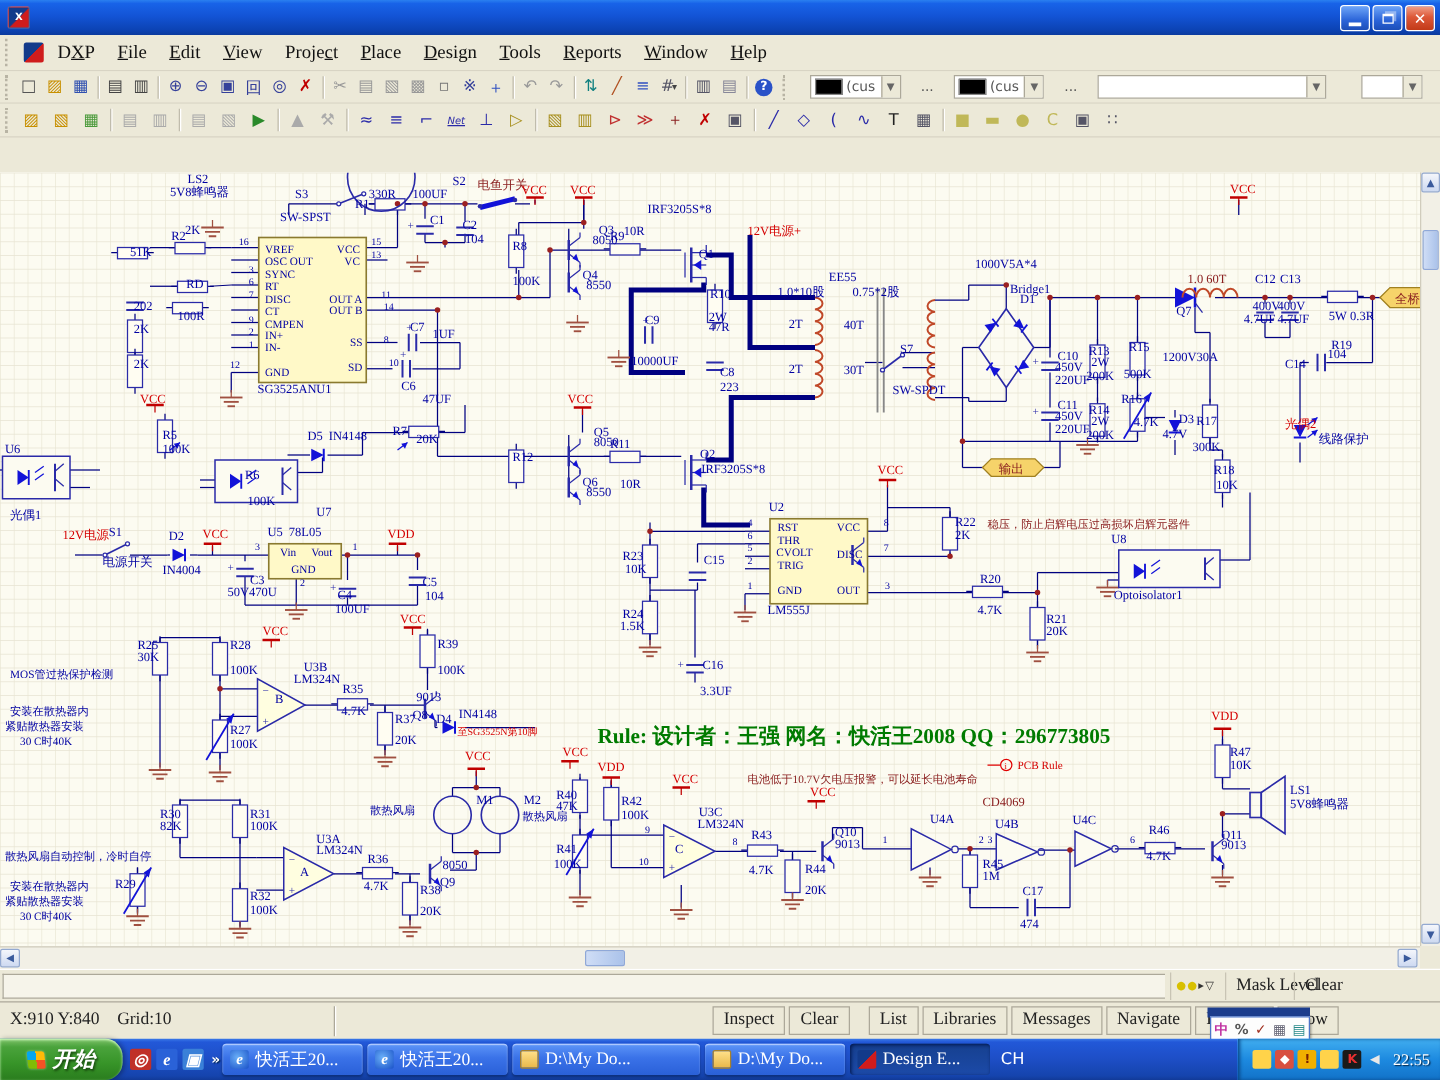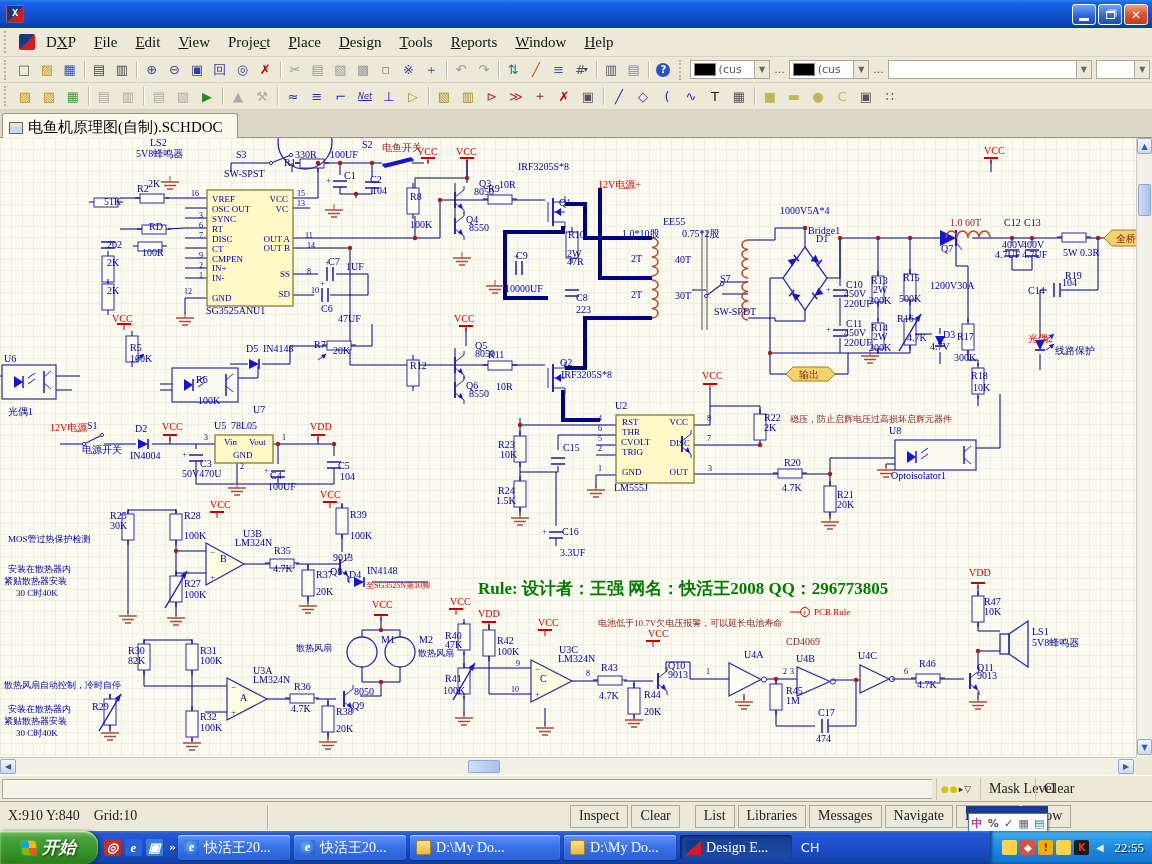--- a/index.html
+++ b/index.html
@@ -33,21 +33,21 @@
   .menu-appicon { width:16px; height:16px; margin:0 2px 0 6px; border-radius:2px;
     background:linear-gradient(135deg,#123a8a 50%,#cf1c1c 50%); }
   .toolbar { font-family:"DejaVu Sans",sans-serif; }
   #toolbar1 { top:57px; height:26px; }
   #toolbar2 { top:83px; height:27px; }
   .tbtn { width:22px; height:20px; margin:0 1px; display:flex; align-items:center; justify-content:center;
     font-size:13px; border:1px solid transparent; border-radius:2px; }
   .tbtn.round span { background:#2A52C8; color:#fff; width:14px; height:14px; border-radius:50%; font:bold 10px "DejaVu Sans",sans-serif; line-height:14px; text-align:center; }
   .tsep { width:1px; height:18px; background:#c0bcac; margin:0 3px; box-shadow:1px 0 0 #fff; }
   .tarrow { font-size:8px; color:#444; margin-left:-2px; }
-  .combo { height:19px; background:#fff; border:1px solid #aca899; display:flex; align-items:center; font:11px "DejaVu Sans",sans-serif; color:#555; margin:0 2px; position:relative; }
+  .combo { height:19px; background:#fff; border:1px solid #aca899; display:flex; align-items:center; font:11px "DejaVu Sans",sans-serif; color:#555; margin:0 14px; position:relative; }
   .combo .swatch { width:22px; height:13px; background:#000; margin:0 3px; border:1px solid #888; }
   .combo .drop { margin-left:auto; width:15px; height:100%; background:#ECE9D8; border-left:1px solid #aca899; text-align:center; font-size:8px; color:#666; line-height:17px; }
   .dots3 { font:11px "DejaVu Sans",sans-serif; color:#555; margin:0 2px; }
 
   
   .tabbar { position:absolute; left:0; top:110px; width:1152px; height:28px; background:#DCD8C8; border-bottom:1px solid #9a9684; }
   .doctab { position:absolute; left:2px; top:3px; height:25px; padding:3px 14px 0 6px; background:#FBF9EE;
     border:1px solid #9a9684; border-bottom:none; border-radius:3px 3px 0 0; font-size:15px; display:flex; gap:5px; align-items:center; }
   .doctab .docicon { width:14px; height:12px; background:linear-gradient(180deg,#e8e4d0 40%,#c8d8f0 40%); border:1px solid #666; }
 
@@ -366,26 +366,20 @@
         <span style="color: rgb(192, 184, 88);">C</span>
       </div>
       <div class="tbtn">
         <span style="color: rgb(85, 85, 102);">▣</span>
       </div>
       <div class="tbtn">
         <span style="color: rgb(85, 85, 102);">∷</span>
       </div>
     </div>
 
-  <div class="tabbar">
-    <div class="doctab">
-      <div class="docicon"></div>
-      <span>电鱼机原理图(自制).SCHDOC</span>
-    </div>
-  </div>
 
   <div class="canvas">
     <svg id="schsvg" width="1136" height="619" viewBox="0 0 1136 619" xmlns="http://www.w3.org/2000/svg">
         <defs>
           <pattern id="g" width="11" height="11" patternUnits="userSpaceOnUse">
             <path d="M11 0H0V11" fill="none" stroke="#e7e4d2" stroke-width="1"></path>
           </pattern>
         </defs>
         <rect width="1136" height="619" fill="#fcfbf1"></rect>
         <rect width="1136" height="619" fill="url(#g)"></rect>

